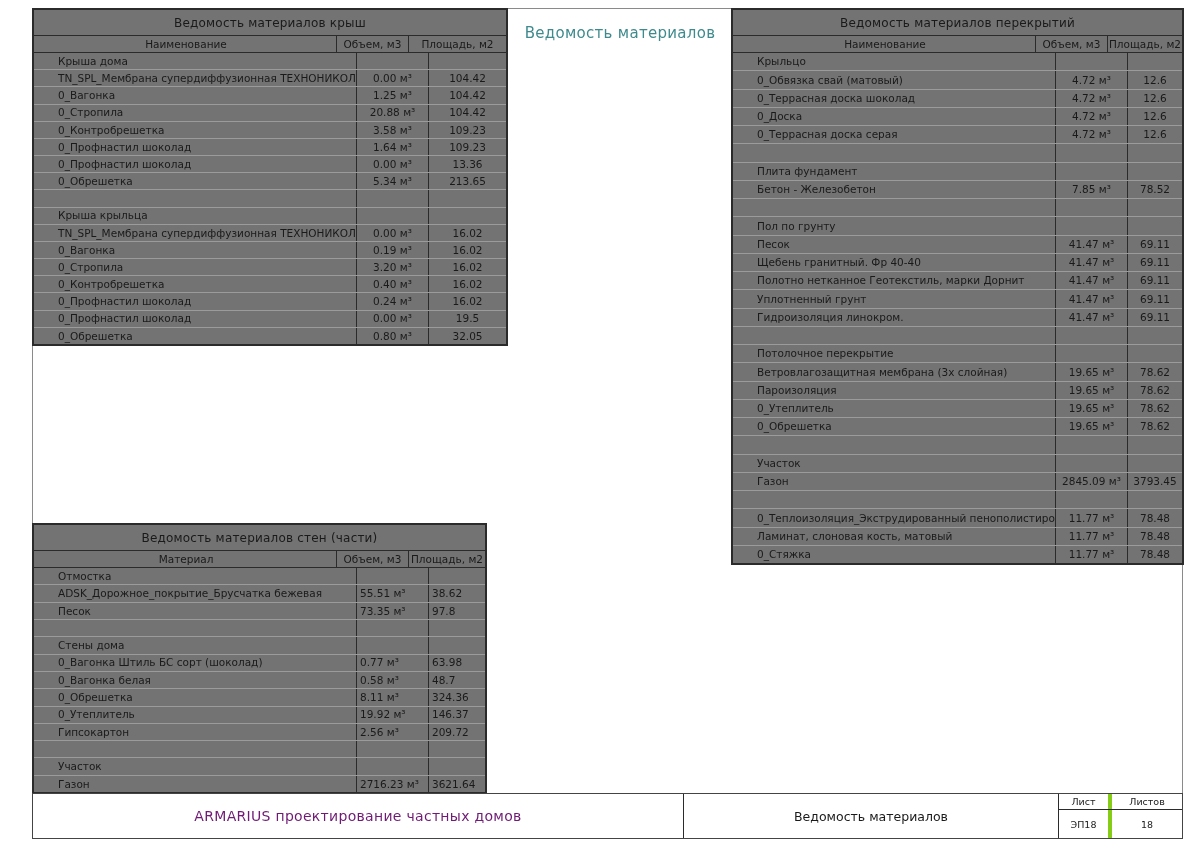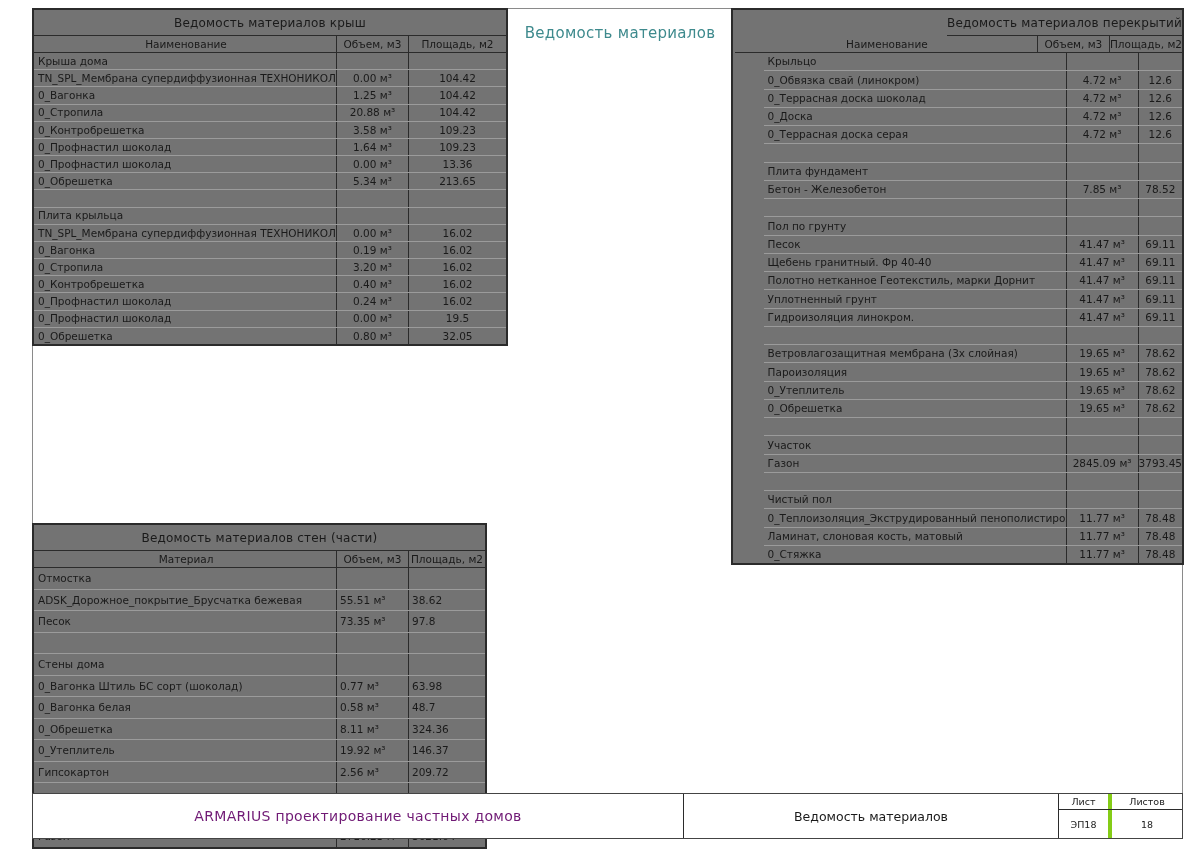--- a/index.html
+++ b/index.html
@@ -22,37 +22,37 @@
   }
   .t-title{
     flex:0 0 26px;border-bottom:1px solid #2b2b2b;
     display:flex;align-items:center;justify-content:center;
     font-size:12px;letter-spacing:.2px;
   }
   .t-head{
     flex:0 0 17px;border-bottom:1px solid #2b2b2b;display:flex;
   }
   .t-body{flex:1;display:flex;flex-direction:column;}
-  .t-row{flex:1;display:flex;border-bottom:1px solid #9b9b9b;}
+  .t-row{flex:1;display:flex;border-bottom:1px solid #9b9b9b;padding-left:20px;}
   .t-row:last-child{border-bottom:none;}
   .cell{
     display:flex;align-items:center;font-size:10.5px;
     white-space:nowrap;overflow:hidden;line-height:1;
   }
   .c-name{flex:0 0 302px;padding-left:4px;}
   .c-vol{flex:0 0 72px;border-left:1px solid #2b2b2b;justify-content:center;}
   .c-area{flex:1;border-left:1px solid #2b2b2b;justify-content:center;}
   .t-head .cell{font-size:10.5px;}
   .t-head .c-name{justify-content:center;padding-left:2px;}
   .vals-left .t-body .c-vol,
   .vals-left .t-body .c-area{justify-content:flex-start;padding-left:3px;}
 
   #table-roofs {left:32px; top:8px;  width:476px;height:338px;}
-  #table-floors{left:731px;top:8px;  width:453px;height:557px;align-items:flex-end;}
-  #table-walls {left:32px; top:523px;width:455px;height:326px;}
+  #table-floors{left:731px;top:8px;  width:453px;height:557px;}
+  #table-walls {left:32px; top:523px;width:455px;height:271px;}
 
   
   .sheet-title{
     position:absolute;left:515px;top:24px;width:210px;
     text-align:center;font-size:15px;letter-spacing:.3px;color:#3E8A8D;
   }
 
   
   .titleblock{
     position:absolute;left:32px;top:793px;width:1151px;height:46px;
@@ -130,21 +130,21 @@
         <div class="cell c-name">0_Обрешетка</div>
         <div class="cell c-vol">5.34 м³</div>
         <div class="cell c-area">213.65</div>
       </div>
       <div class="t-row">
         <div class="cell c-name"></div>
         <div class="cell c-vol"></div>
         <div class="cell c-area"></div>
       </div>
       <div class="t-row">
-        <div class="cell c-name">Плита крыльца</div>
+        <div class="cell c-name">Крыша крыльца</div>
         <div class="cell c-vol"></div>
         <div class="cell c-area"></div>
       </div>
       <div class="t-row">
         <div class="cell c-name">TN_SPL_Мембрана супердиффузионная ТЕХНОНИКОЛЬ</div>
         <div class="cell c-vol">0.00 м³</div>
         <div class="cell c-area">16.02</div>
       </div>
       <div class="t-row">
         <div class="cell c-name">0_Вагонка</div>
@@ -188,21 +188,21 @@
       <div class="cell c-vol">Объем, м3</div>
       <div class="cell c-area">Площадь, м2</div>
     </div>
   <div class="t-body">
       <div class="t-row">
         <div class="cell c-name">Крыльцо</div>
         <div class="cell c-vol"></div>
         <div class="cell c-area"></div>
       </div>
       <div class="t-row">
-        <div class="cell c-name">0_Обвязка свай (линокром)</div>
+        <div class="cell c-name">0_Обвязка свай (матовый)</div>
         <div class="cell c-vol">4.72 м³</div>
         <div class="cell c-area">12.6</div>
       </div>
       <div class="t-row">
         <div class="cell c-name">0_Террасная доска шоколад</div>
         <div class="cell c-vol">4.72 м³</div>
         <div class="cell c-area">12.6</div>
       </div>
       <div class="t-row">
         <div class="cell c-name">0_Доска</div>
@@ -263,20 +263,25 @@
         <div class="cell c-name">Гидроизоляция линокром.</div>
         <div class="cell c-vol">41.47 м³</div>
         <div class="cell c-area">69.11</div>
       </div>
       <div class="t-row">
         <div class="cell c-name"></div>
         <div class="cell c-vol"></div>
         <div class="cell c-area"></div>
       </div>
       <div class="t-row">
+        <div class="cell c-name">Потолочное перекрытие</div>
+        <div class="cell c-vol"></div>
+        <div class="cell c-area"></div>
+      </div>
+      <div class="t-row">
         <div class="cell c-name">Ветровлагозащитная мембрана (3х слойная)</div>
         <div class="cell c-vol">19.65 м³</div>
         <div class="cell c-area">78.62</div>
       </div>
       <div class="t-row">
         <div class="cell c-name">Пароизоляция</div>
         <div class="cell c-vol">19.65 м³</div>
         <div class="cell c-area">78.62</div>
       </div>
       <div class="t-row">
@@ -299,25 +304,20 @@
         <div class="cell c-vol"></div>
         <div class="cell c-area"></div>
       </div>
       <div class="t-row">
         <div class="cell c-name">Газон</div>
         <div class="cell c-vol">2845.09 м³</div>
         <div class="cell c-area">3793.45</div>
       </div>
       <div class="t-row">
         <div class="cell c-name"></div>
-        <div class="cell c-vol"></div>
-        <div class="cell c-area"></div>
-      </div>
-      <div class="t-row">
-        <div class="cell c-name">Чистый пол</div>
         <div class="cell c-vol"></div>
         <div class="cell c-area"></div>
       </div>
       <div class="t-row">
         <div class="cell c-name">0_Теплоизоляция_Экструдированный пенополистирол</div>
         <div class="cell c-vol">11.77 м³</div>
         <div class="cell c-area">78.48</div>
       </div>
       <div class="t-row">
         <div class="cell c-name">Ламинат, слоновая кость, матовый</div>

